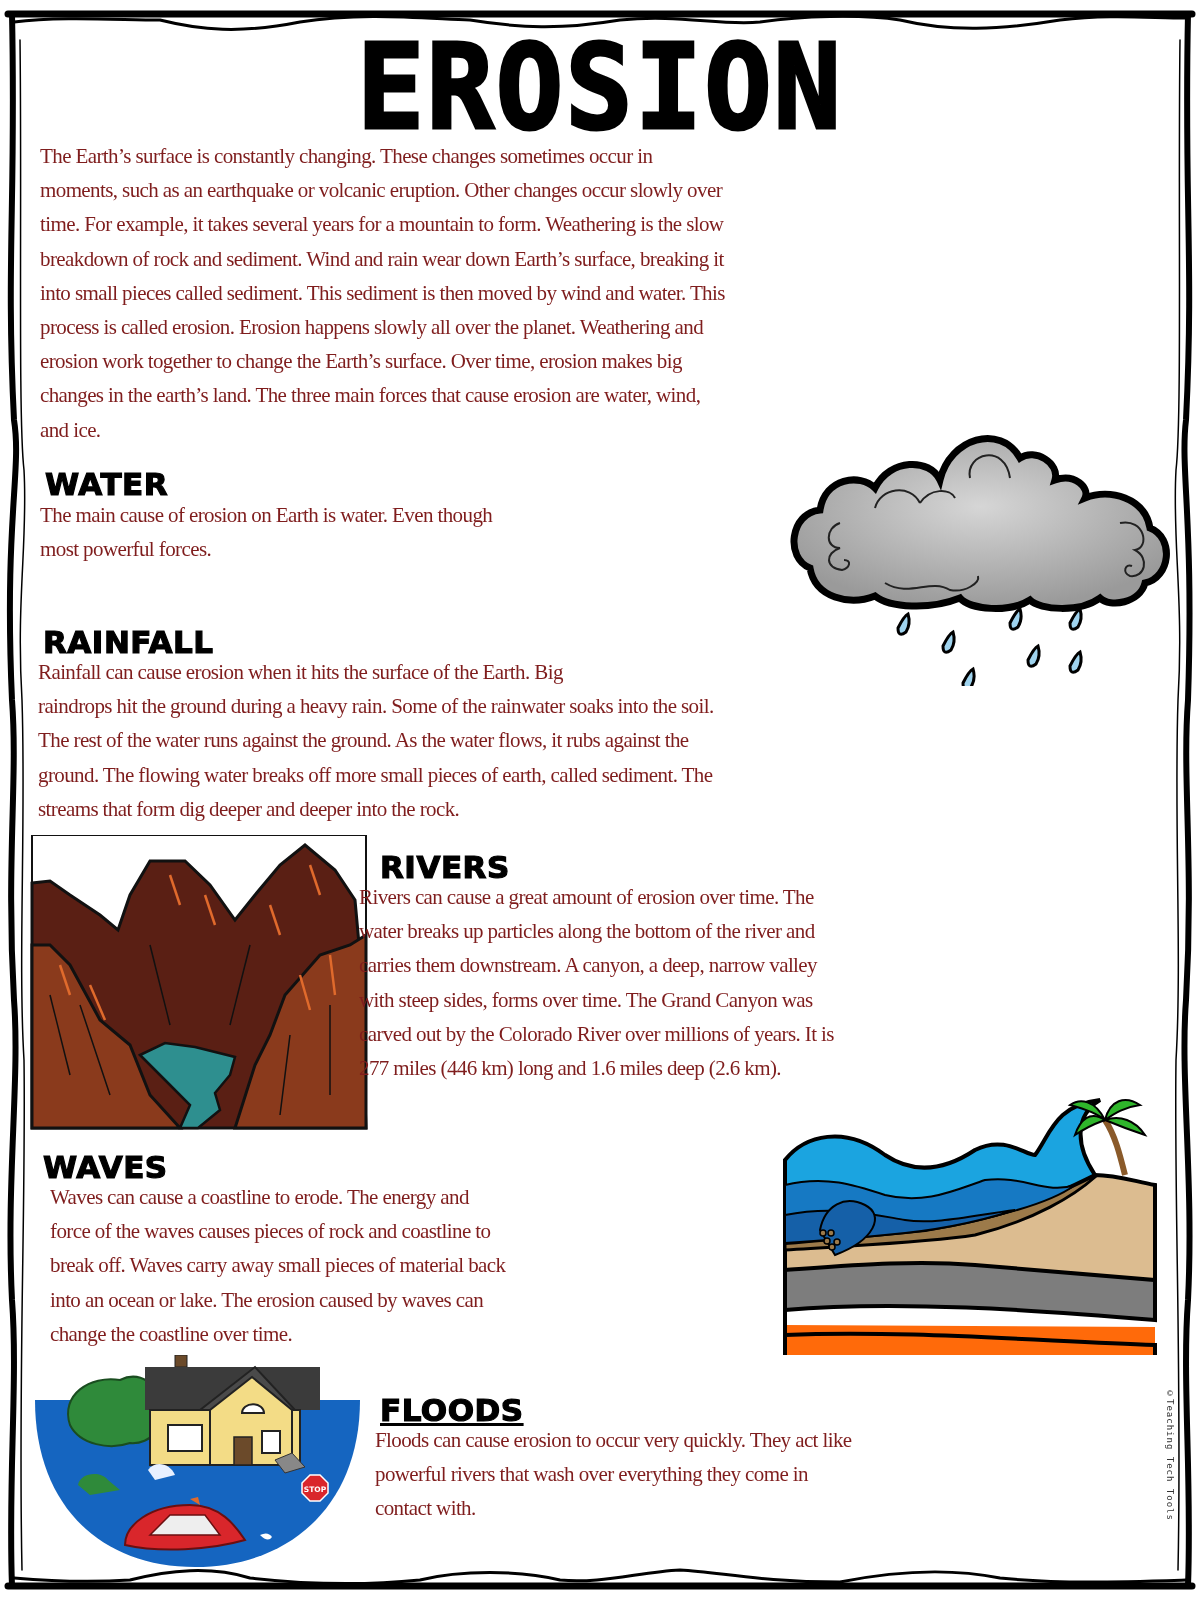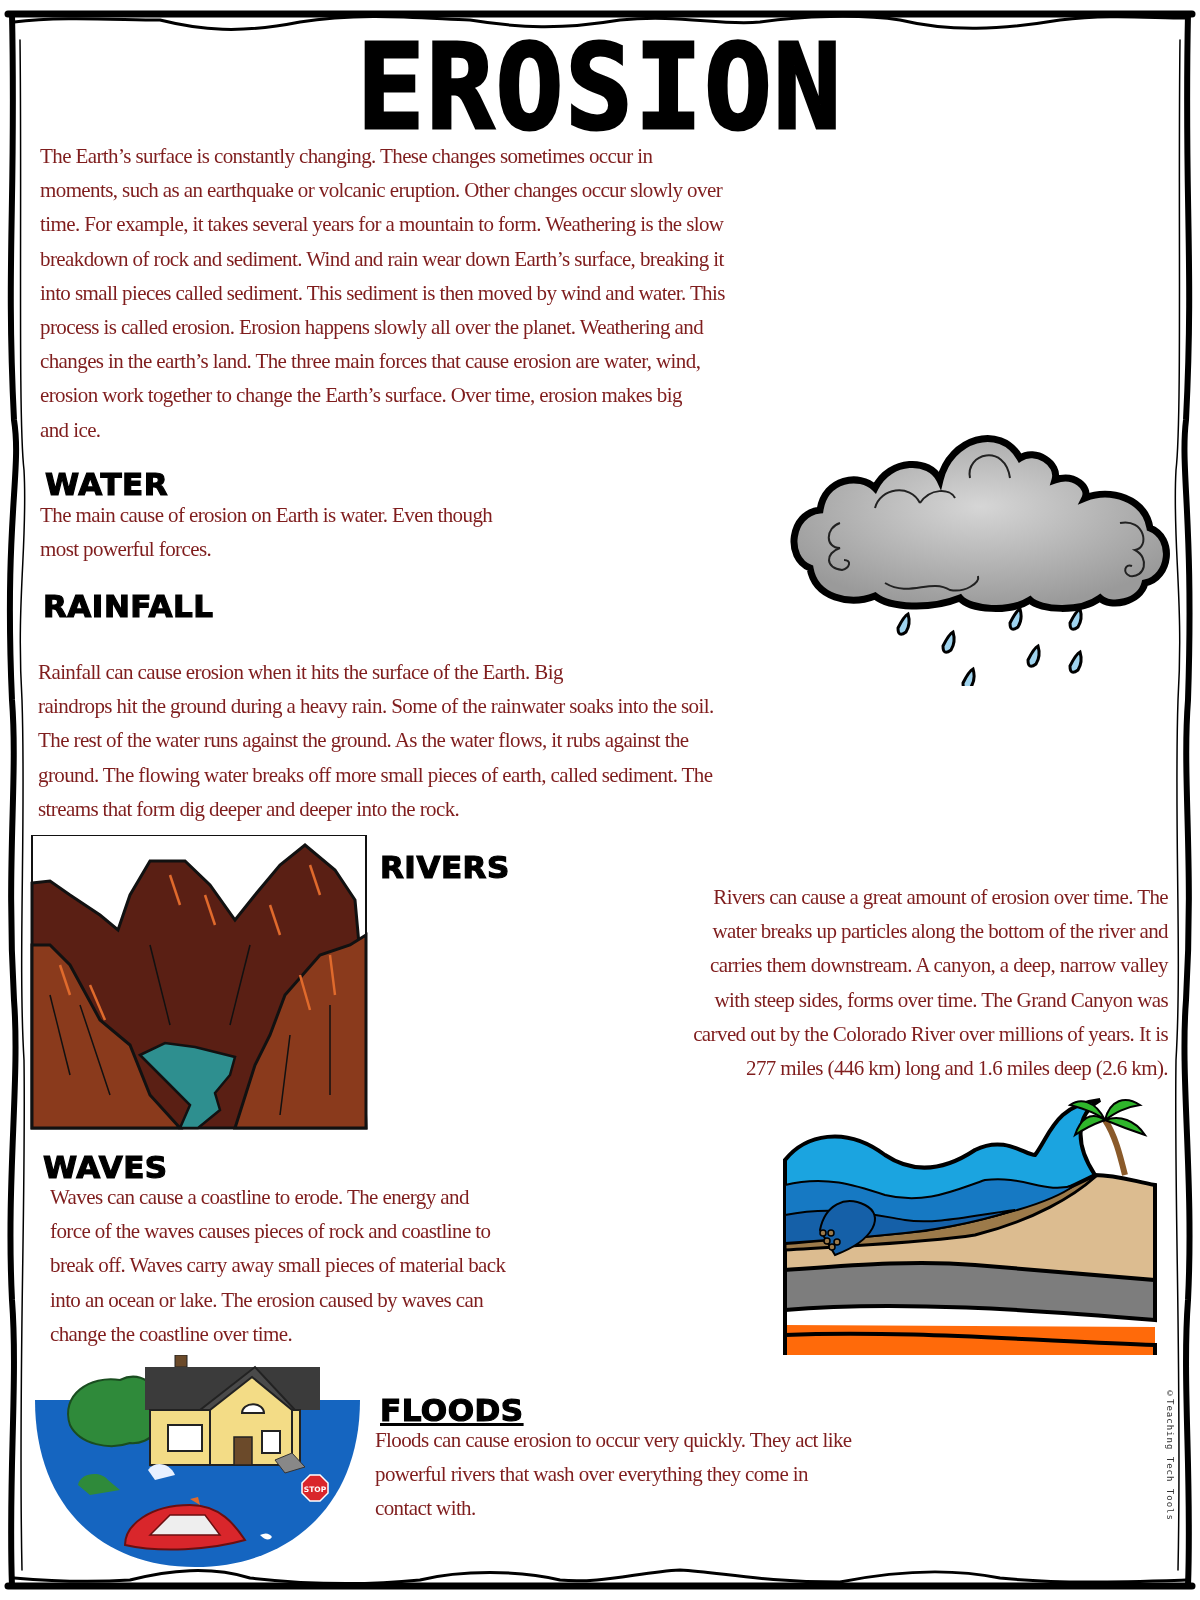--- a/index.html
+++ b/index.html
@@ -40,22 +40,22 @@
 
 <div class="title">EROSION</div>
 
 <div class="para" style="left:40px; top:139px; width:1120px;">
   <span class="line">The Earth’s surface is constantly changing.  These changes sometimes occur in</span>
   <span class="line">moments, such as an earthquake or volcanic eruption.  Other changes occur slowly over</span>
   <span class="line">time. For example, it takes several years for a mountain to form. Weathering is the slow</span>
   <span class="line">breakdown of rock and sediment.  Wind and rain wear down Earth’s surface, breaking it</span>
   <span class="line">into small pieces called sediment.  This sediment is then moved by wind and water. This</span>
   <span class="line">process is called erosion.  Erosion happens slowly all over the planet. Weathering and</span>
+  <span class="line">erosion work together to change the Earth’s surface. Over time, erosion makes big</span>
   <span class="line">changes in the earth’s land. The three main forces that cause erosion are water, wind,</span>
-  <span class="line">erosion work together to change the Earth’s surface. Over time, erosion makes big</span>
   <span class="line">and ice.</span>
 </div>
 
 <h2 class="heading" style="left:40px; top:462px;">WATER</h2>
 <div class="para" style="left:40px; top:498px; width:740px;">
   <span class="line">The main cause of erosion on Earth is water.  Even though</span>
   <span class="line">most powerful forces.</span>
 </div>
 
 <svg class="illus" style="left:780px; top:418px;" width="395" height="268" viewBox="0 0 395 268" xmlns="http://www.w3.org/2000/svg">
@@ -78,21 +78,21 @@
     <path d="M118 210 q6 -12 10 -14 q3 10 -2 18 q-8 6 -8 -4 z"></path>
     <path d="M230 205 q6 -12 10 -14 q3 10 -2 18 q-8 6 -8 -4 z"></path>
     <path d="M290 205 q6 -12 10 -14 q3 10 -2 18 q-8 6 -8 -4 z"></path>
     <path d="M163 228 q6 -12 10 -14 q3 10 -2 18 q-8 6 -8 -4 z"></path>
     <path d="M248 242 q6 -12 10 -14 q3 10 -2 18 q-8 6 -8 -4 z"></path>
     <path d="M290 248 q6 -12 10 -14 q3 10 -2 18 q-8 6 -8 -4 z"></path>
     <path d="M183 265 q6 -12 10 -14 q3 10 -2 18 q-8 6 -8 -4 z"></path>
   </g>
 </svg>
 
-<h2 class="heading" style="left:38px; top:584px;">RAINFALL</h2>
+<h2 class="heading" style="left:38px; top:620px;">RAINFALL</h2>
 <div class="para" style="left:38px; top:655px; width:1120px;">
   <span class="line">Rainfall can cause erosion when it hits the surface of the Earth.  Big</span>
   <span class="line">raindrops hit the ground during a heavy rain.  Some of the rainwater soaks into the soil.</span>
   <span class="line">The rest of the water runs against the ground.  As the water flows, it rubs against the</span>
   <span class="line">ground.  The flowing water breaks off more small pieces of earth, called sediment. The</span>
   <span class="line">streams that form dig deeper and deeper into the rock.</span>
 </div>
 
 <svg class="illus" style="left:30px; top:835px;" width="338" height="295" viewBox="0 0 338 295" xmlns="http://www.w3.org/2000/svg">
   <rect x="2" y="0" width="334" height="293" fill="#ffffff"></rect>
@@ -115,21 +115,21 @@
       <path d="M50 170 L80 260"></path>
       <path d="M260 200 L250 280"></path>
     <path d="M300 170 L300 260"></path>
       <path d="M120 110 L140 190"></path>
       <path d="M220 110 L200 190"></path>
   </g>
   <rect x="2" y="0" width="334" height="293" fill="none" stroke="#111" stroke-width="2"></rect>
 </svg>
 
 <h2 class="heading" style="left:375px; top:845px;">RIVERS</h2>
-<div class="para" style="left:388px; top:880px; width:780px;text-align:right;">
+<div class="para" style="left:359px; top:880px; width:780px;">
   <span class="line">Rivers can cause a great amount of erosion over time.  The</span>
   <span class="line">water breaks up particles along the bottom of the river and</span>
   <span class="line">carries them downstream. A canyon, a deep, narrow valley</span>
   <span class="line">with steep sides, forms over time. The Grand Canyon was</span>
   <span class="line">carved out by the Colorado River over millions of years. It is</span>
   <span class="line">277 miles (446 km) long and 1.6 miles deep (2.6 km).</span>
 </div>
 
 <h2 class="heading" style="left:38px; top:1145px;">WAVES</h2>
 <div class="para" style="left:38px; top:1180px; width:740px;margin-left:12px;">

